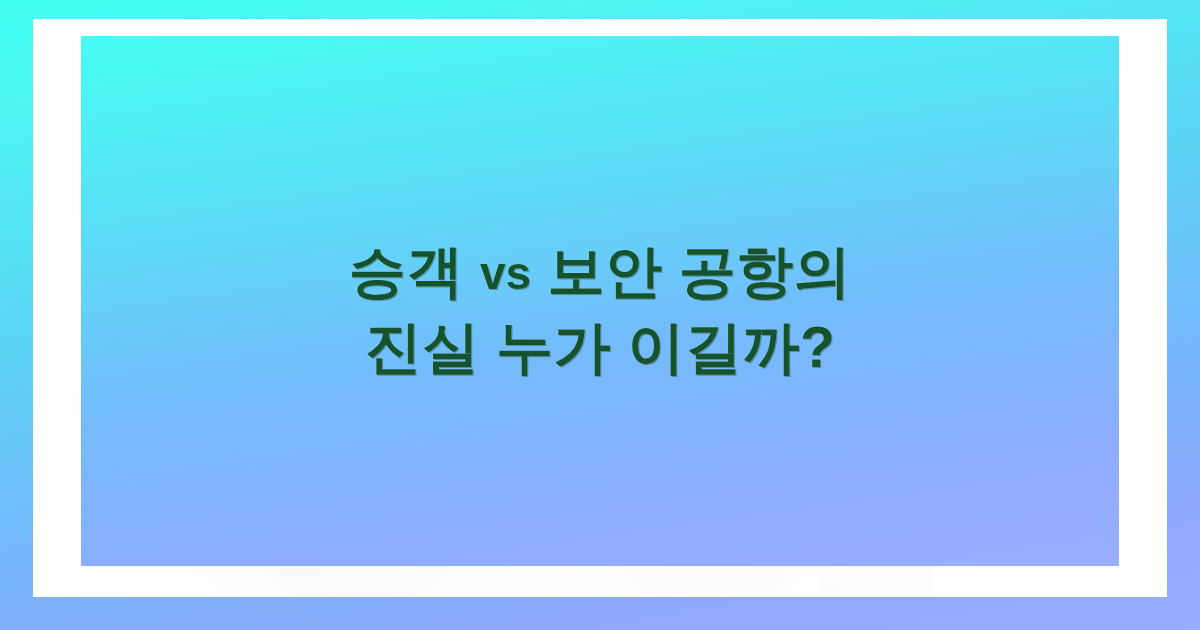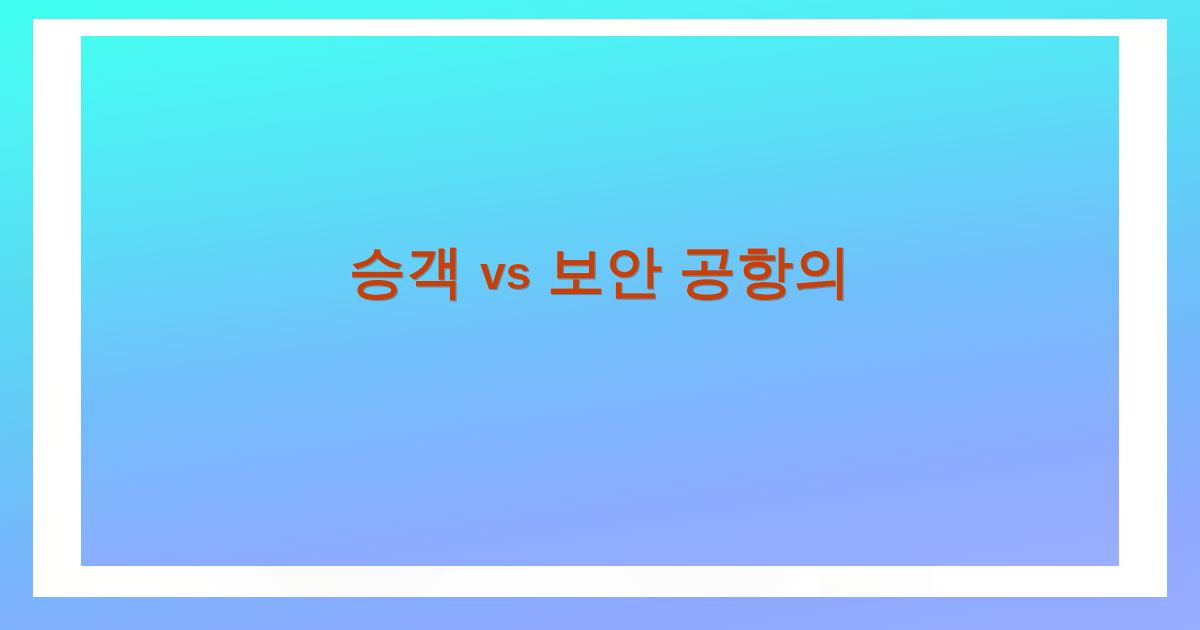--- a/index.html
+++ b/index.html
@@ -250,21 +250,21 @@
   
   .title-wrap {
     position: absolute;
     left: 0; right: 0;
     top: 215px;
     text-align: center;
     pointer-events: none;
   }
   .title-line {
     display: block;
-    color: #c2410c;
+    color: #14532d;
     font-family: "Liberation Sans", "DejaVu Sans", sans-serif;
     font-weight: 700;
     font-size: 57px;
     line-height: 1.33;
     letter-spacing: 0.5px;
     white-space: nowrap;
     text-shadow:
       0 0 1px rgba(255,255,255,0.55),
       1px 1px 0 rgba(0,0,0,0.30);
   }
@@ -388,16 +388,17 @@
       </div>
 
       <div class="veil"></div>
       <div class="veil2"></div>
     </div>
 
     <div class="inner-frame"></div>
 
     <div class="title-wrap">
       <span class="title-line"><span>승객</span> <span class="vs">vs</span> <span>보안 공항의</span></span>
+      <span class="title-line">진실 누가 이길까?</span>
     </div>
 
   </div>
 </div>
 
 </body></html>

